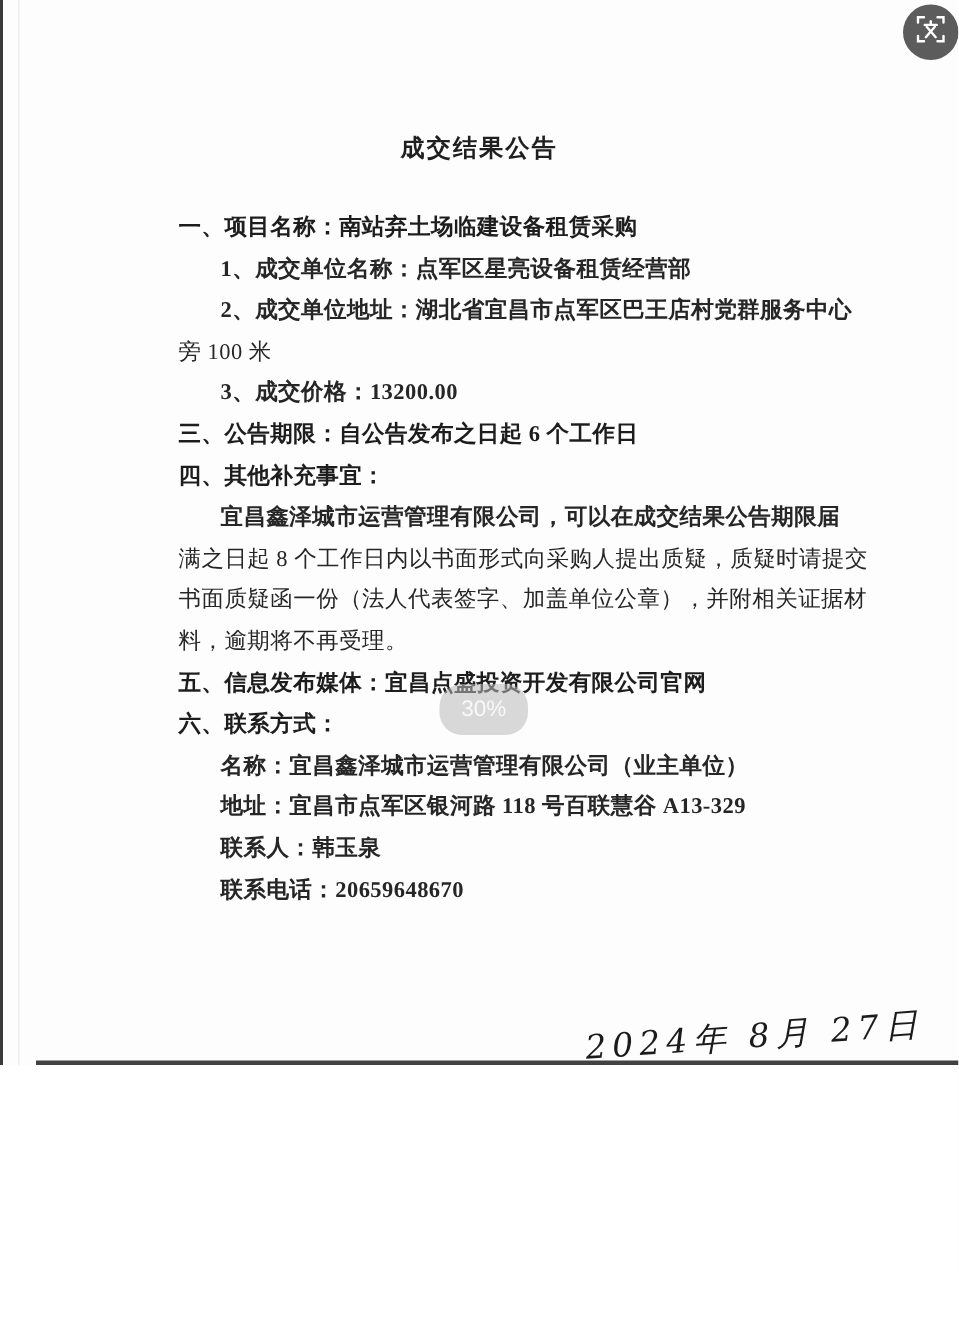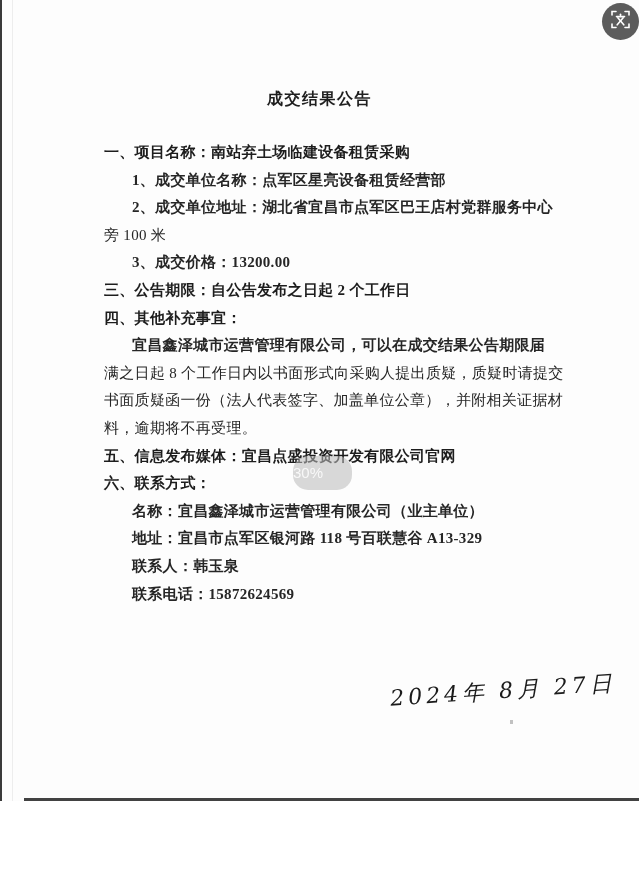--- a/index.html
+++ b/index.html
@@ -1,20 +1,20 @@
 <!DOCTYPE html>
 <html><head>
 <meta charset="utf-8">
 <style>
   * { margin:0; padding:0; box-sizing:border-box; }
   html,body { width:639px; height:895px; }
   body { font-family:"Liberation Serif","DejaVu Serif",serif; }
 
   .screen {
-    position:relative; width:639px; height:801px;
+    position:relative; width:639px; height:710px;
     background:#fdfdfd; overflow:hidden;
   }
 
   
   .edge-left   { position:absolute; left:0; top:0; width:2px; height:890px; background:#3a3a3a; }
   .edge-faint  { position:absolute; left:12px; top:0; width:1px; height:100%; background:#ededed; }
   .edge-bottom { position:absolute; left:24px; bottom:0; width:615px; height:3px; background:#424242; }
 
   
   .scan-btn {
@@ -24,42 +24,42 @@
     cursor:pointer;
   }
 
   
   .doc-title {
     position:absolute; top:89px; left:0; width:100%;
     text-align:center; font-weight:bold; font-size:16px;
     letter-spacing:1.5px; color:#1f1f1f;
   }
   .doc-lines {
-    position:absolute; top:139px; left:104px; width:460px;
+    position:absolute; top:139px; left:119px; width:460px;
     color:#262626; font-size:15px;
   }
   .line { height:27.6px; line-height:27.6px; white-space:nowrap; letter-spacing:0.3px; }
   .line.heading { font-weight:bold; color:#1d1d1d; }
   .line.indent  { padding-left:28px;font-weight:bold; }
 
   
   .hand-date {
     position:absolute; left:390px; top:676px;
     font-size:22px; font-style:italic; letter-spacing:4px;
     color:#1b1b1b; transform:rotate(-4deg);
     font-family:"DejaVu Serif","Liberation Serif",serif;
   }
 
   
   .zoom-toast {
     position:absolute; left:293px; top:456px; width:59px; height:34px;
     border-radius:15px; background:rgba(186,186,186,0.55);
     color:rgba(250,250,250,0.95);
     font-family:"Liberation Sans","DejaVu Sans",sans-serif;
-    font-size:15px; line-height:34px; 
+    font-size:15px; line-height:34px; text-align:center;
   }
 
   
   .speck { position:absolute; left:510px; top:720px; width:3px; height:4px; background:#9a9a9a; opacity:.6; }
 </style>
 </head>
 <body>
 
 <div class="screen">
 
@@ -85,32 +85,32 @@
   </div>
 
   <div class="doc-title">成交结果公告</div>
 
   <div class="doc-lines" id="doc-lines">
       <div class="line heading">一、项目名称：南站弃土场临建设备租赁采购</div>
       <div class="line indent">1、成交单位名称：点军区星亮设备租赁经营部</div>
       <div class="line indent">2、成交单位地址：湖北省宜昌市点军区巴王店村党群服务中心</div>
       <div class="line plain">旁 100 米</div>
       <div class="line indent">3、成交价格：13200.00</div>
-      <div class="line heading">三、公告期限：自公告发布之日起 2 个工作日</div>
+      <div class="line heading">三、公告期限：自公告发布之日起 6 个工作日</div>
       <div class="line heading">四、其他补充事宜：</div>
       <div class="line indent">宜昌鑫泽城市运营管理有限公司，可以在成交结果公告期限届</div>
       <div class="line plain">满之日起 8 个工作日内以书面形式向采购人提出质疑，质疑时请提交</div>
       <div class="line plain">书面质疑函一份（法人代表签字、加盖单位公章），并附相关证据材</div>
       <div class="line plain">料，逾期将不再受理。</div>
       <div class="line heading">五、信息发布媒体：宜昌点盛投资开发有限公司官网</div>
       <div class="line heading">六、联系方式：</div>
       <div class="line indent">名称：宜昌鑫泽城市运营管理有限公司（业主单位）</div>
       <div class="line indent">地址：宜昌市点军区银河路 118 号百联慧谷 A13-329</div>
       <div class="line indent">联系人：韩玉泉</div>
-      <div class="line indent">联系电话：15872624569</div>
+      <div class="line indent">联系电话：20659648670</div>
     </div>
 
   <div class="hand-date">2024年 8月 27日</div>
 
   <div class="zoom-toast">30%</div>
 
   <div class="speck"></div>
 
 </div>
 

